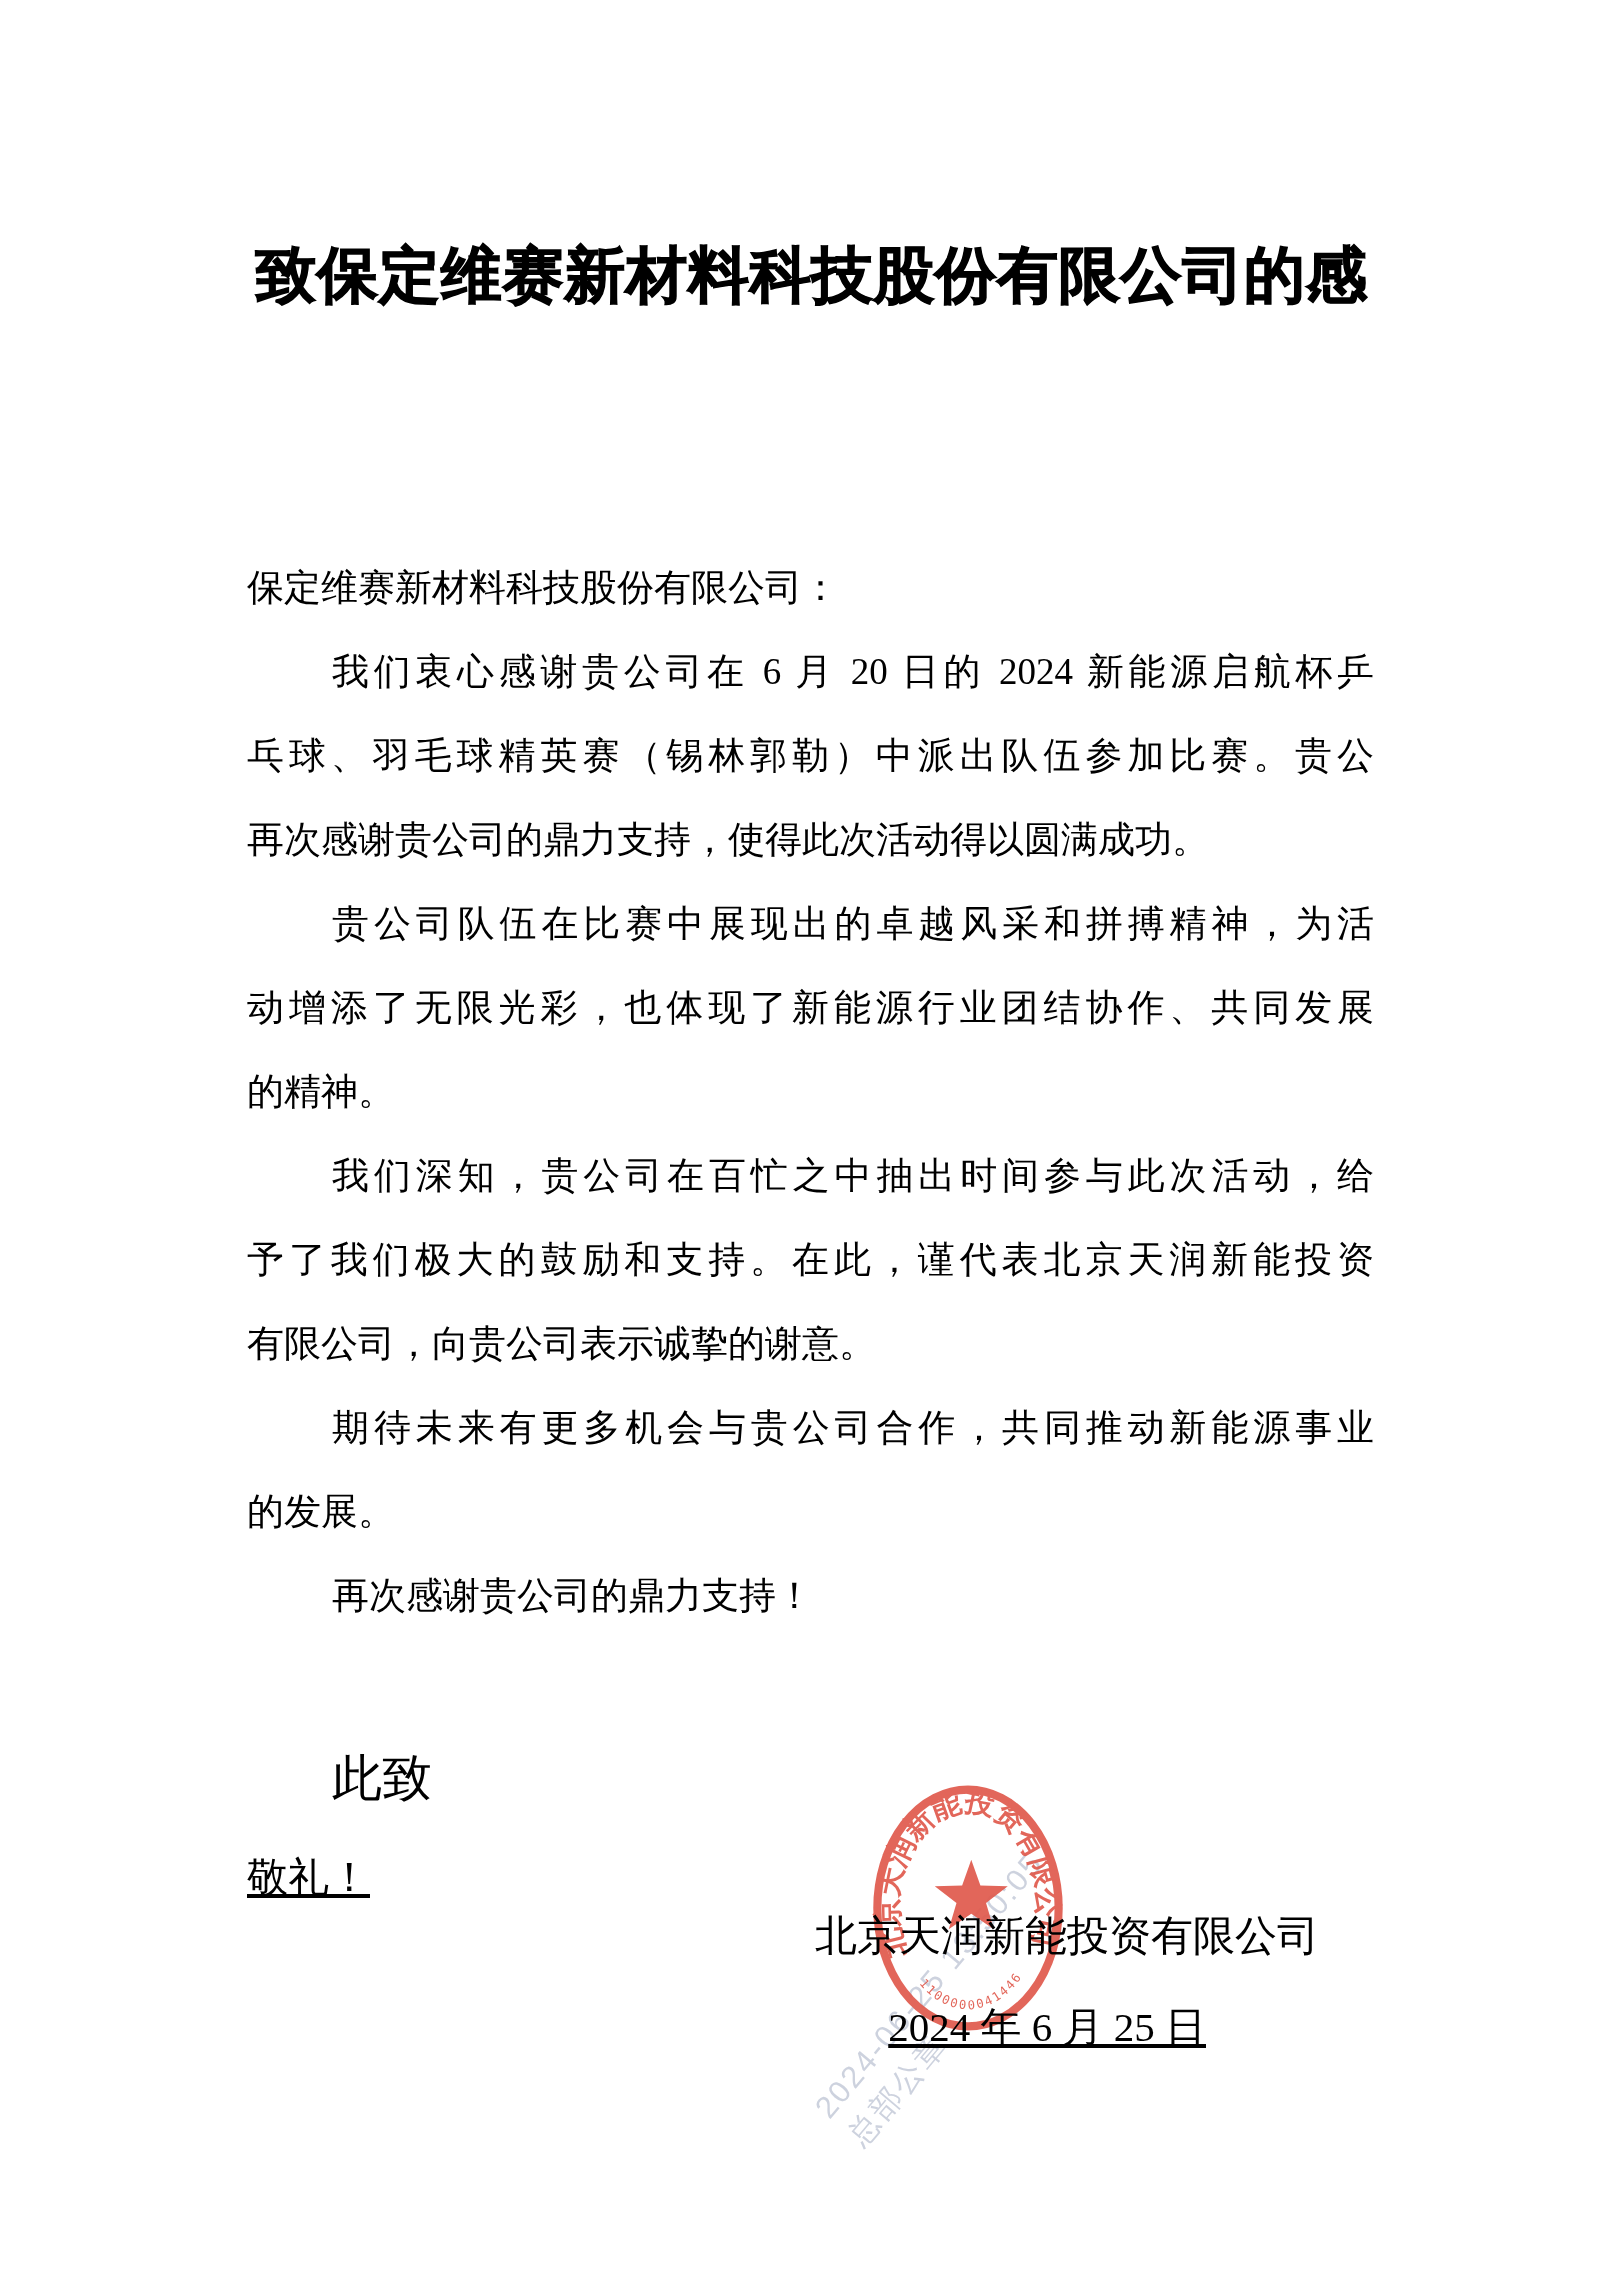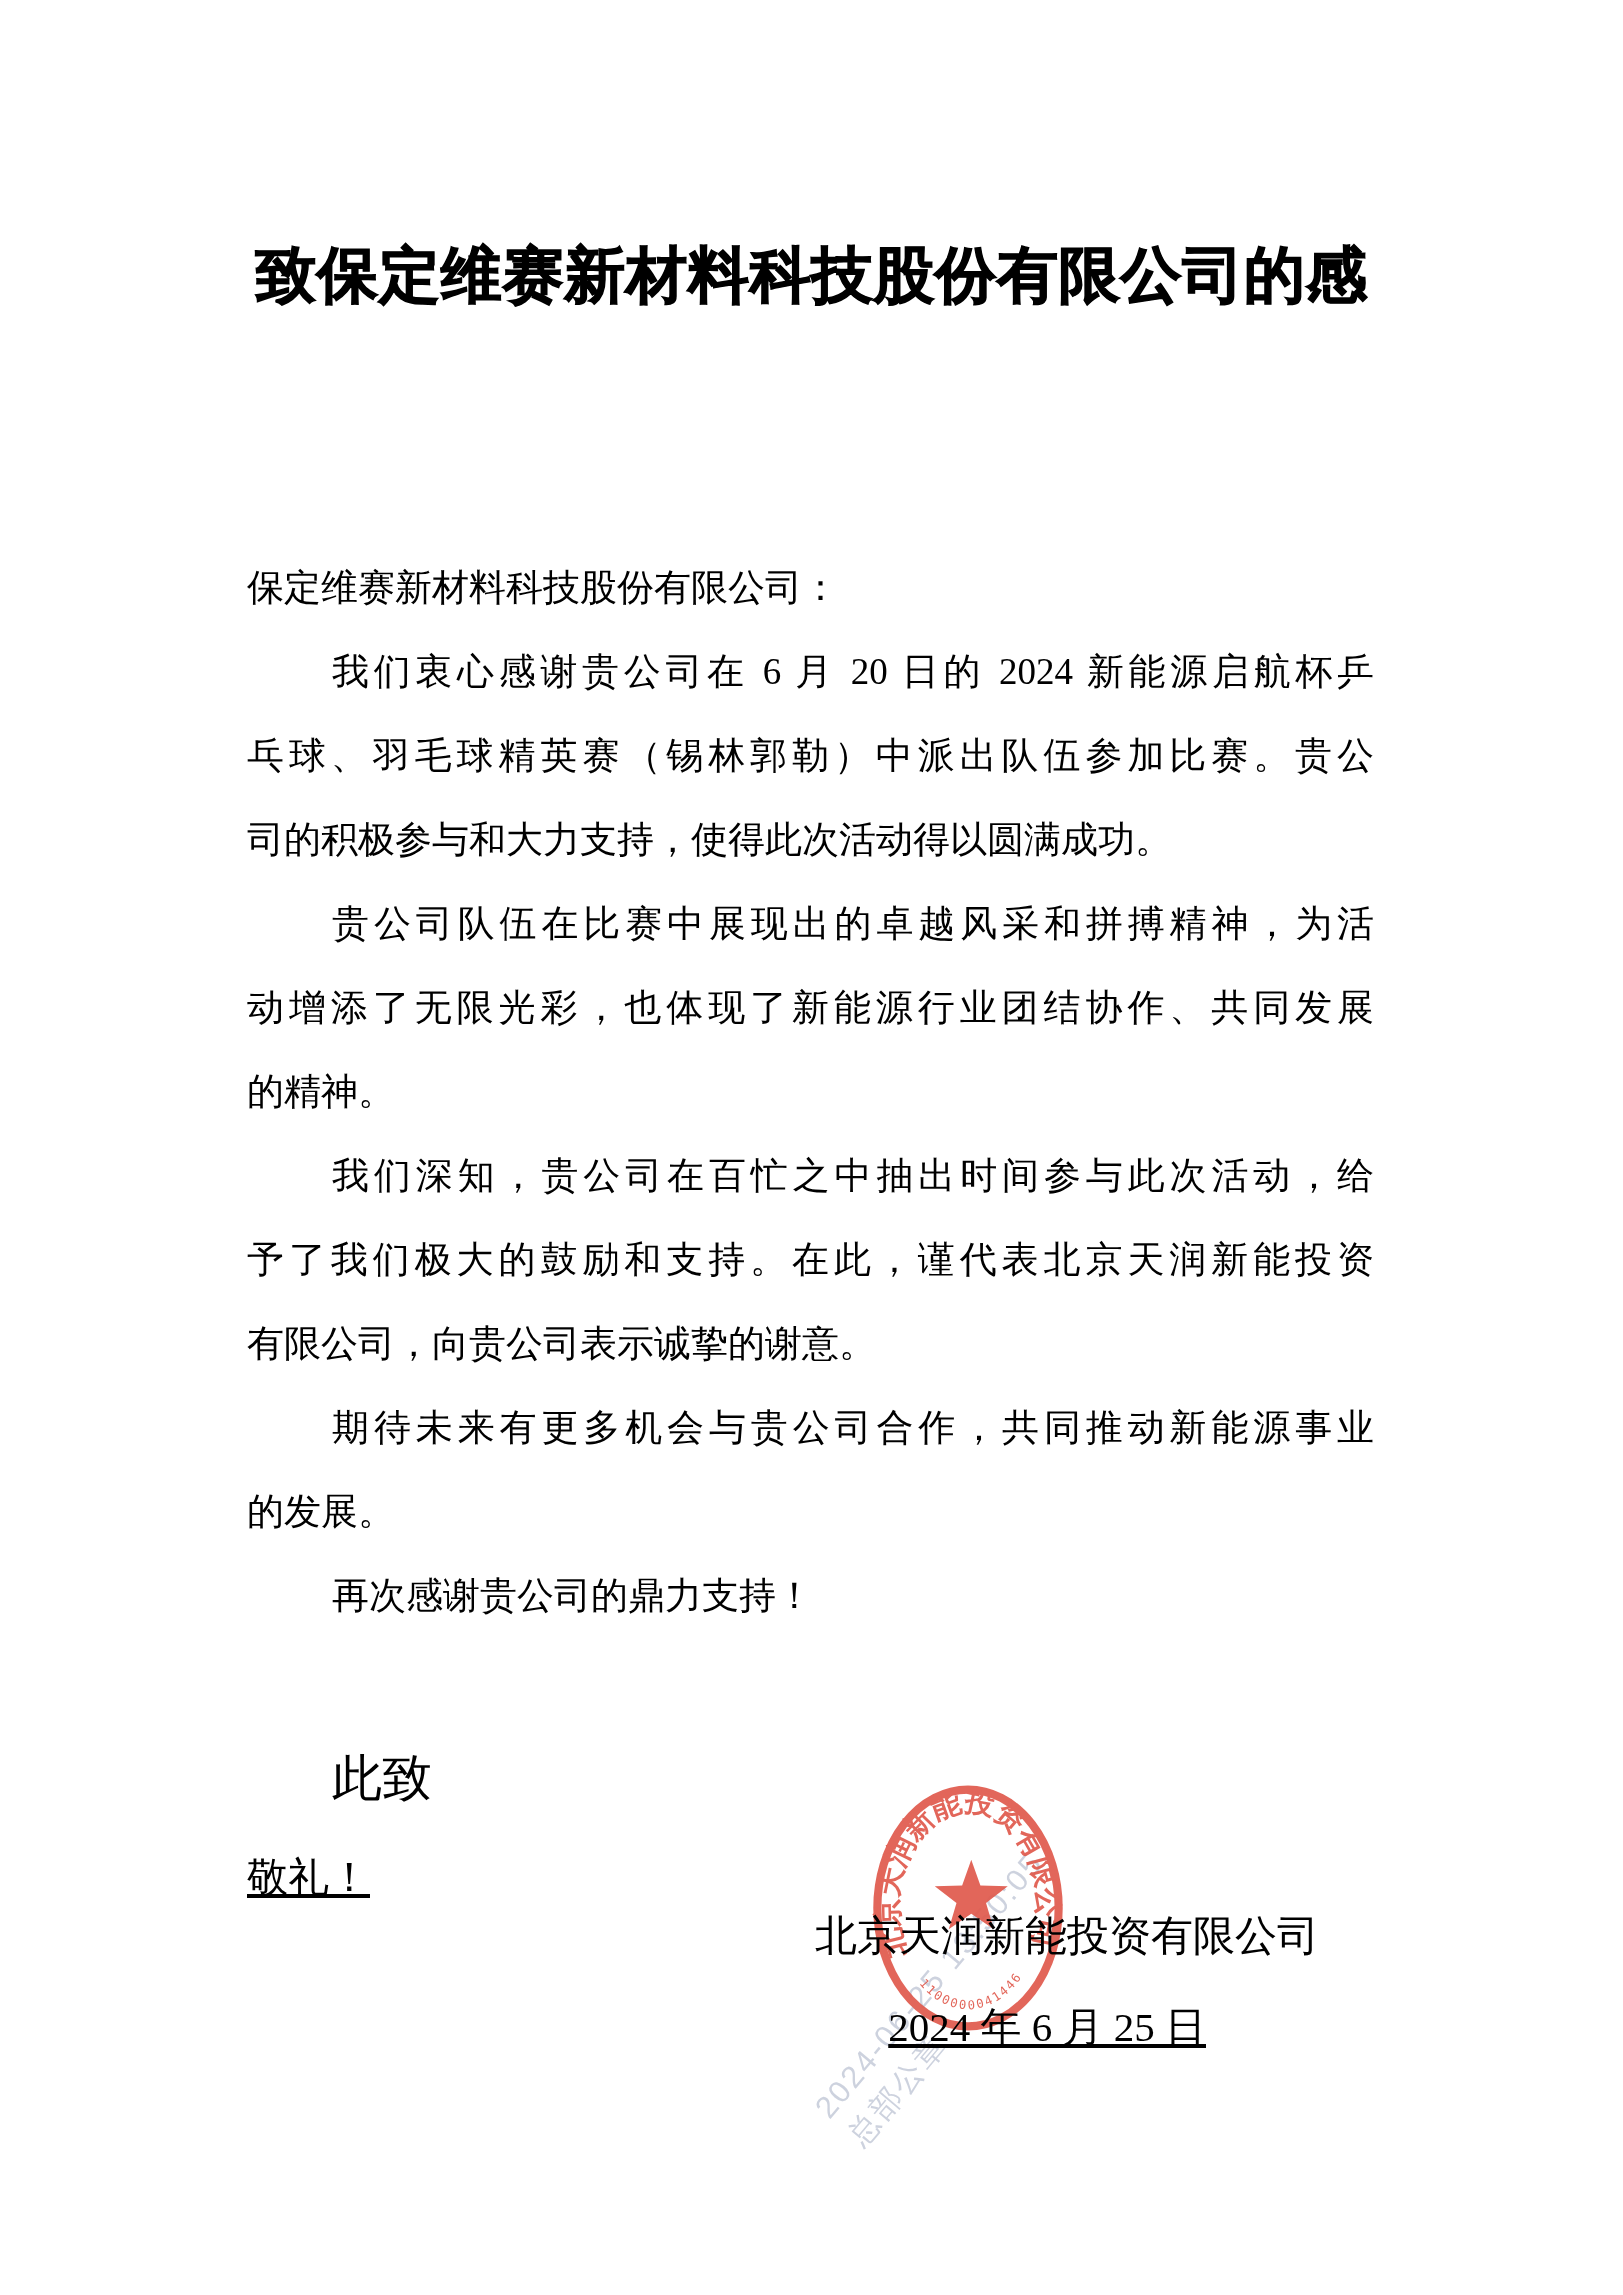--- a/index.html
+++ b/index.html
@@ -118,21 +118,21 @@
 <div class="page">
 
   <div class="title">
     <div>致保定维赛新材料科技股份有限公司的感</div>
   </div>
 
   <div class="body-block" id="body-lines">
       <div class="bline">保定维赛新材料科技股份有限公司：</div>
       <div class="bline indent fill">我们衷心感谢贵公司在 6 月 20 日的 2024 新能源启航杯乒</div>
       <div class="bline fill">乓球、羽毛球精英赛（锡林郭勒）中派出队伍参加比赛。贵公</div>
-      <div class="bline">司的积极参与和大力支持，使得此次活动得以圆满成功。</div>
+      <div class="bline">再次感谢贵公司的鼎力支持，使得此次活动得以圆满成功。</div>
       <div class="bline indent fill">贵公司队伍在比赛中展现出的卓越风采和拼搏精神，为活</div>
       <div class="bline fill">动增添了无限光彩，也体现了新能源行业团结协作、共同发展</div>
       <div class="bline">的精神。</div>
       <div class="bline indent fill">我们深知，贵公司在百忙之中抽出时间参与此次活动，给</div>
       <div class="bline fill">予了我们极大的鼓励和支持。在此，谨代表北京天润新能投资</div>
       <div class="bline">有限公司，向贵公司表示诚挚的谢意。</div>
       <div class="bline indent fill">期待未来有更多机会与贵公司合作，共同推动新能源事业</div>
       <div class="bline">的发展。</div>
       <div class="bline indent">再次感谢贵公司的鼎力支持！</div>
     </div>

